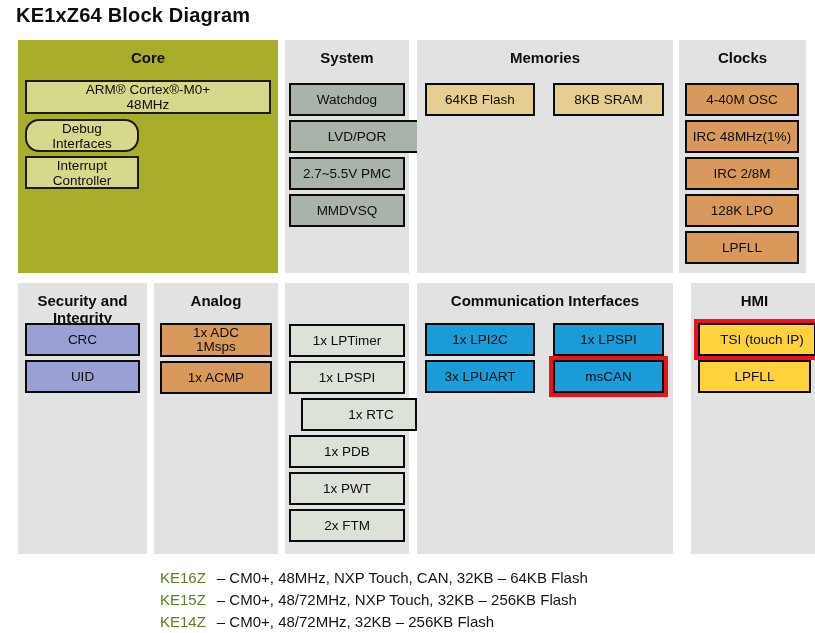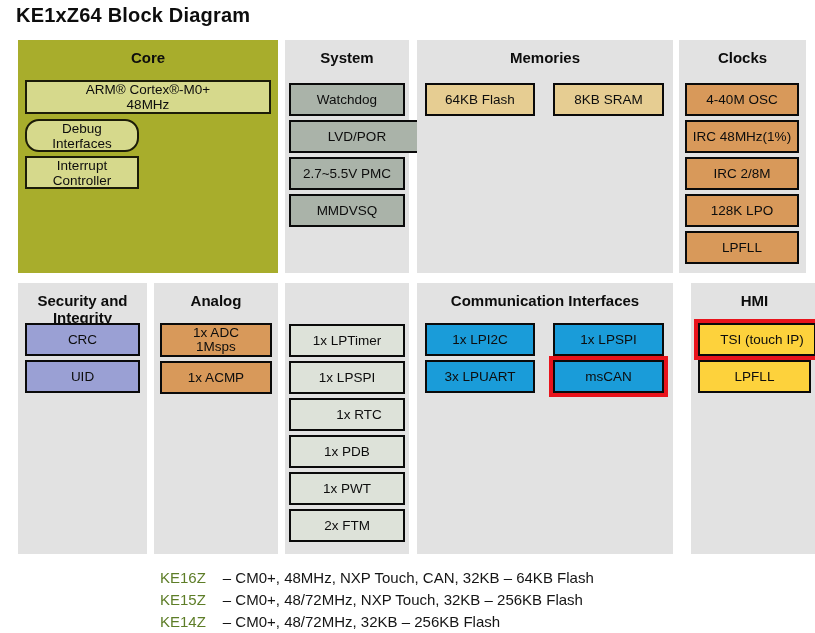--- a/index.html
+++ b/index.html
@@ -57,33 +57,33 @@
   .clkb1{left:6px;top:80px;width:114px;height:33px;}
   .clkb2{left:6px;top:117px;width:114px;height:33px;}
   .clkb3{left:6px;top:154px;width:114px;height:33px;}
   .clkb4{left:6px;top:191px;width:114px;height:33px;}
   .secb0{left:7px;top:40px;width:115px;height:33px;}
   .secb1{left:7px;top:77px;width:115px;height:33px;}
   .anab0{left:6px;top:40px;width:112px;height:34px;line-height:14px;}
   .anab1{left:6px;top:78px;width:112px;height:33px;}
   .tmrb0{left:4px;top:41px;width:116px;height:33px;}
   .tmrb1{left:4px;top:78px;width:116px;height:33px;}
-  .tmrb2{left:4px;top:115px;width:116px;height:33px;padding-left:24px;}
+  .tmrb2{left:16px;top:115px;width:116px;height:33px;padding-left:24px;}
   .tmrb3{left:4px;top:152px;width:116px;height:33px;}
   .tmrb4{left:4px;top:189px;width:116px;height:33px;}
   .tmrb5{left:4px;top:226px;width:116px;height:33px;}
   .comb0{left:8px;top:40px;width:110px;height:33px;}
   .comb1{left:136px;top:40px;width:111px;height:33px;}
   .comb2{left:8px;top:77px;width:110px;height:33px;}
   .comb3{left:136px;top:77px;width:111px;height:33px;}
   .hmib0{left:7px;top:40px;width:118px;height:33px;padding-left:10px;}
   .hmib1{left:7px;top:77px;width:113px;height:33px;}
   
   .footnotes{position:absolute;left:160px;top:567px;font-size:15px;line-height:22px;color:#151515;}
-  .footnote .model{color:var(--footnote-green,#5d7d27);margin-right:17px;}
+  .footnote .model{color:var(--footnote-green,#5d7d27);margin-right:11px;}
 </style>
 </head>
 <body>
 
 <div class="page-title">KE1xZ64 Block Diagram</div>
 
 <div class="panel row1" id="panel-core">
   <div class="panel-title">Core</div>
   <div class="box core-box arm-box">
     <span>ARM® Cortex®-M0+</span>

